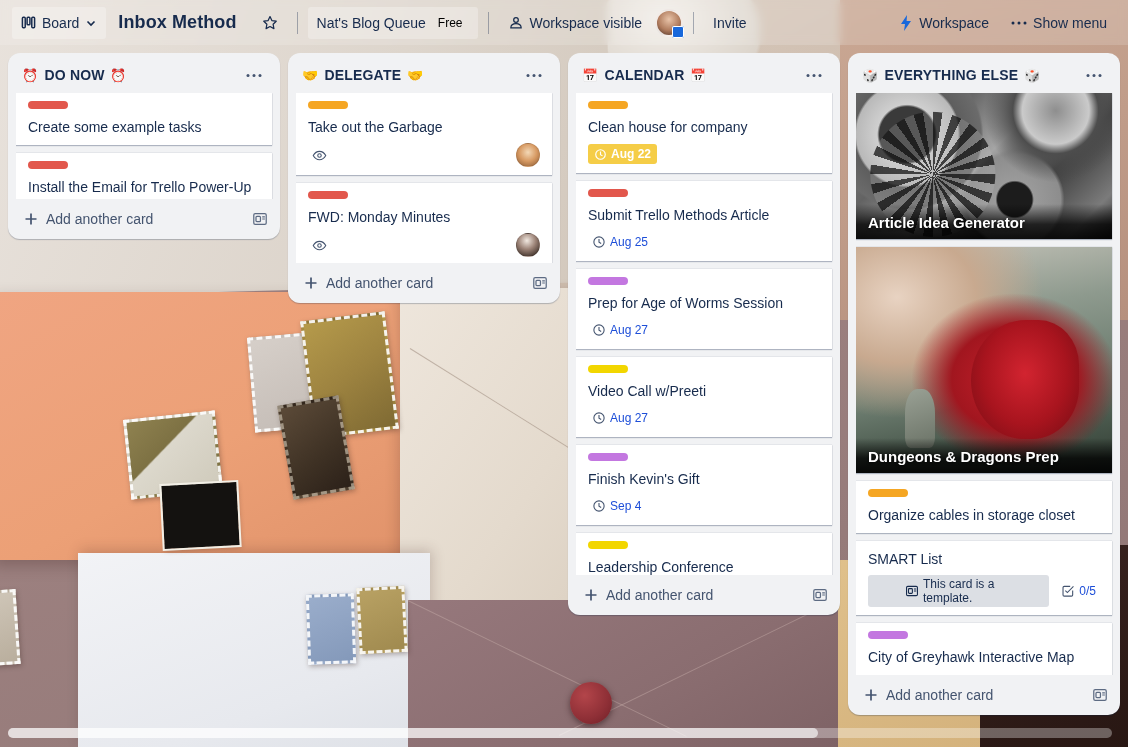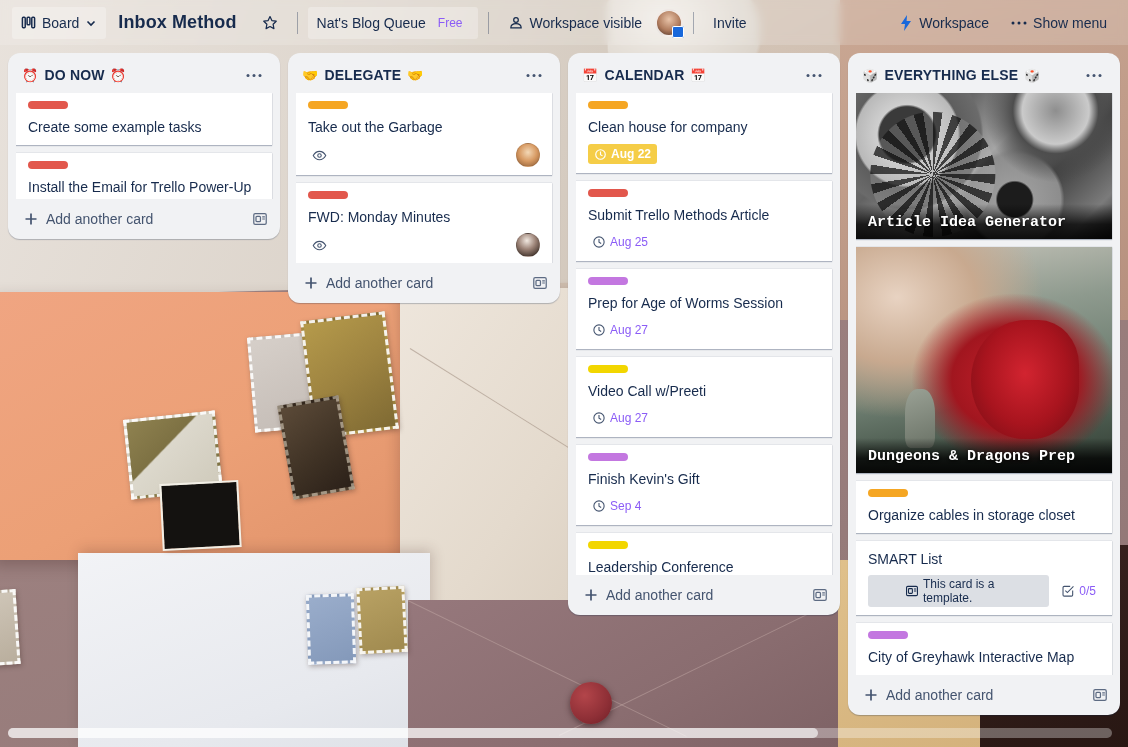--- a/index.html
+++ b/index.html
@@ -201,21 +201,21 @@
     white-space: nowrap;
   }
   .hdr-sep {
     width: 1px; height: 22px;
     background: rgba(23,43,77,.35);
     margin: 0 6px;
   }
   .hdr-spacer { flex: 1; }
   .free-pill {
     font-size: 12px;
-    color: #8b5cf6;
+    color: #000000;
     padding: 2px 6px;
     border-radius: 3px;
   }
   .hdr-icon { display: inline-flex; align-items: center; }
   #member-avatar {
     width: 28px; height: 28px;
     border-radius: 50%;
     background: radial-gradient(circle at 50% 35%, #e8c3a8 0%, #b07c5e 55%, #4a2e22 100%);
     border: 2px solid rgba(255,255,255,.85);
     position: relative;
@@ -331,21 +331,21 @@
     align-items: center;
     gap: 8px;
     margin-top: 6px;
     min-height: 22px;
   }
   .badge {
     display: inline-flex;
     align-items: center;
     gap: 4px;
     font-size: 12px;
-    color: #8b5cf6;
+    color: #1d4ed8;
     padding: 2px 4px;
     border-radius: 3px;
   }
   .badge.due-yellow {
     background: #f5cd47;
     color: #fff;
     font-weight: bold;
     padding: 3px 6px;
   }
   .badge.template-badge {
@@ -357,21 +357,21 @@
     width: 24px; height: 24px;
     border-radius: 50%;
     margin-left: auto;
     flex: none;
     border: 1px solid rgba(0,0,0,.06);
   }
   .avatar-a { background: radial-gradient(circle at 45% 30%, #f1e8e0 0%, #9b8276 45%, #221812 100%); }
   .avatar-b { background: radial-gradient(circle at 50% 38%, #f3d8b6 0%, #d79a63 50%, #8a5a33 100%); }
 
   
-  .card.cover-card { padding: 0; overflow: hidden; font-family: Liberation Mono, monospace; }
+  .card.cover-card { padding: 0; overflow: hidden; }
   .cover-img {
     height: 148px;
     position: relative;
     display: flex;
     align-items: flex-end;
   }
   .cover-img.gears {
     background:
       radial-gradient(circle at 20% 28%, #3a3a3a 0%, #3a3a3a 12%, #cfcfcf 13%, #b9b9b9 22%, #5e5e5e 23%, #6b6b6b 32%, transparent 33%),
       radial-gradient(circle at 78% 12%, #8e8e8e 0%, #cacaca 14%, #4d4d4d 18%, transparent 30%),

